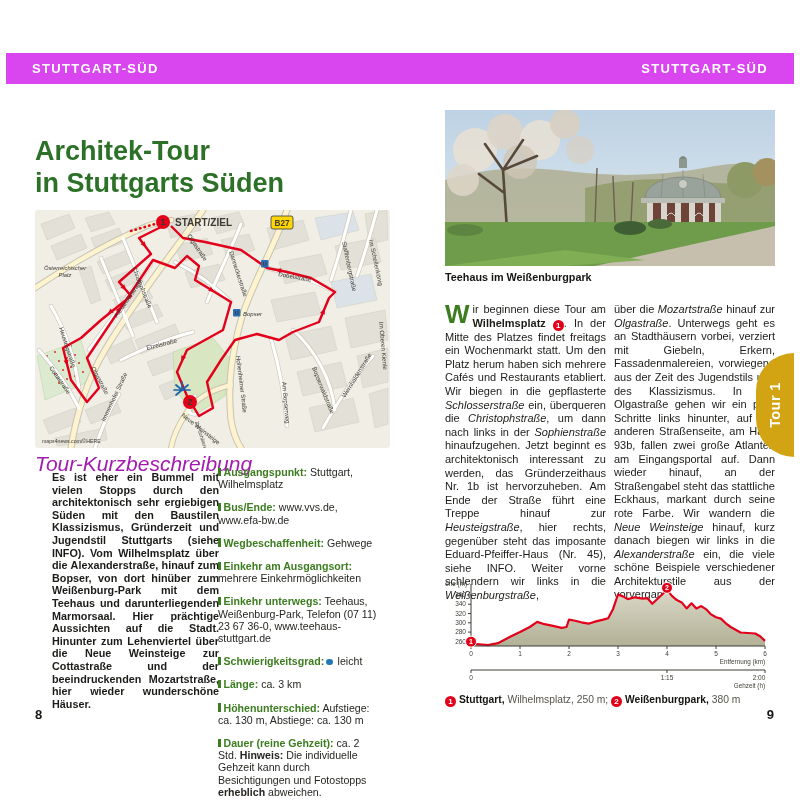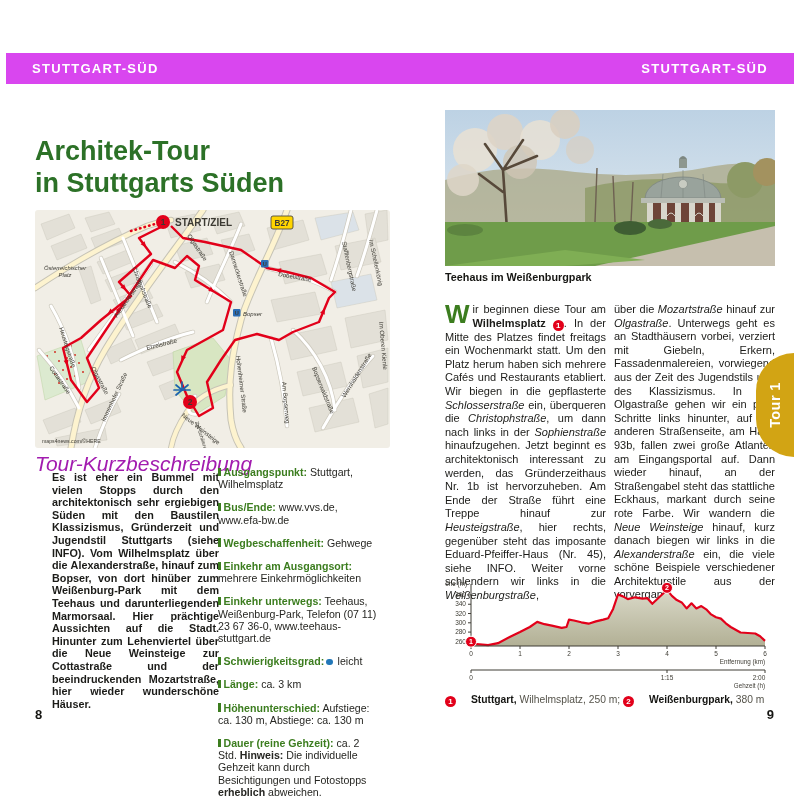--- a/index.html
+++ b/index.html
@@ -28,21 +28,21 @@
   
   .photo{position:absolute;left:445px;top:110px;width:330px;height:156px;}
   .photocap{position:absolute;left:445px;top:271px;width:330px;font-size:10.8px;font-weight:bold;color:#151512;}
   .bodycol{position:absolute;top:303px;width:161px;font-size:11px;line-height:13.6px;text-align:justify;color:#1b1b18;}
   #col1{left:445px;} #col2{left:614px;}
   .dropcap{float:left;font-size:26px;line-height:22px;font-weight:bold;color:#3c7d1f;padding-right:3px;}
   .chip{display:inline-block;width:11px;height:11px;border-radius:50%;background:#e2001a;color:#fff;
         font-size:8px;font-weight:bold;text-align:center;line-height:11px;vertical-align:-1px;}
   .chartbox{position:absolute;left:445px;top:578px;width:330px;height:112px;}
   .chartcap{position:absolute;left:445px;top:694px;width:330px;font-size:10.3px;color:#55534a;}
-  .chartcap .sb{color:#151512;margin-left:12px;}
+  .chartcap .sb{color:#151512;}
   
   .tab{position:absolute;right:6px;top:353px;width:38px;height:104px;background:#d2a414;
        border-radius:104px 0 0 104px;display:flex;align-items:center;justify-content:center;}
   .tab span{transform:rotate(-90deg);color:#fff;font-weight:bold;font-size:14.5px;letter-spacing:.4px;white-space:nowrap;}
   
   .mapbox svg text{font-family:"Liberation Sans",sans-serif;fill:#3c3a33;}
 </style>
 </head>
 <body>
 

